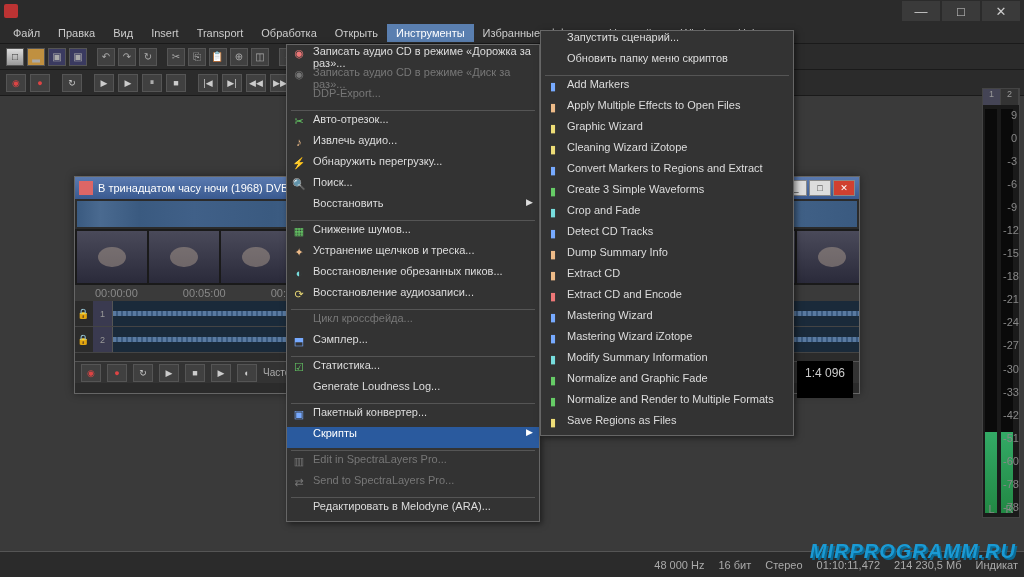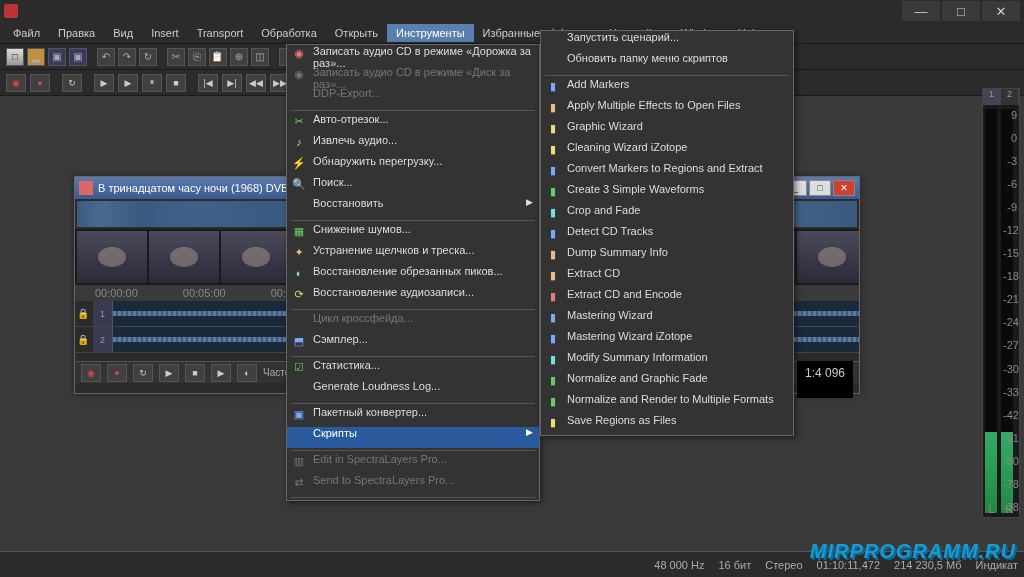--- a/index.html
+++ b/index.html
@@ -292,20 +292,24 @@
     <div class="dd-sep"></div>
     <div class="dd-row disabled">
       <span class="ic ">▥</span>
       <span>Edit in SpectraLayers Pro...</span>
     </div>
     <div class="dd-row disabled">
       <span class="ic ">⇄</span>
       <span>Send to SpectraLayers Pro...</span>
     </div>
     <div class="dd-sep"></div>
+    <div class="dd-row">
+      <span class="ic "></span>
+      <span>Редактировать в Melodyne (ARA)...</span>
+    </div>
   </div>
 
 <div class="submenu" id="submenu">
     <div class="dd-row">
       <span>Запустить сценарий...</span>
     </div>
     <div class="dd-row">
       <span>Обновить папку меню скриптов</span>
     </div>
     <div class="dd-sep"></div>

